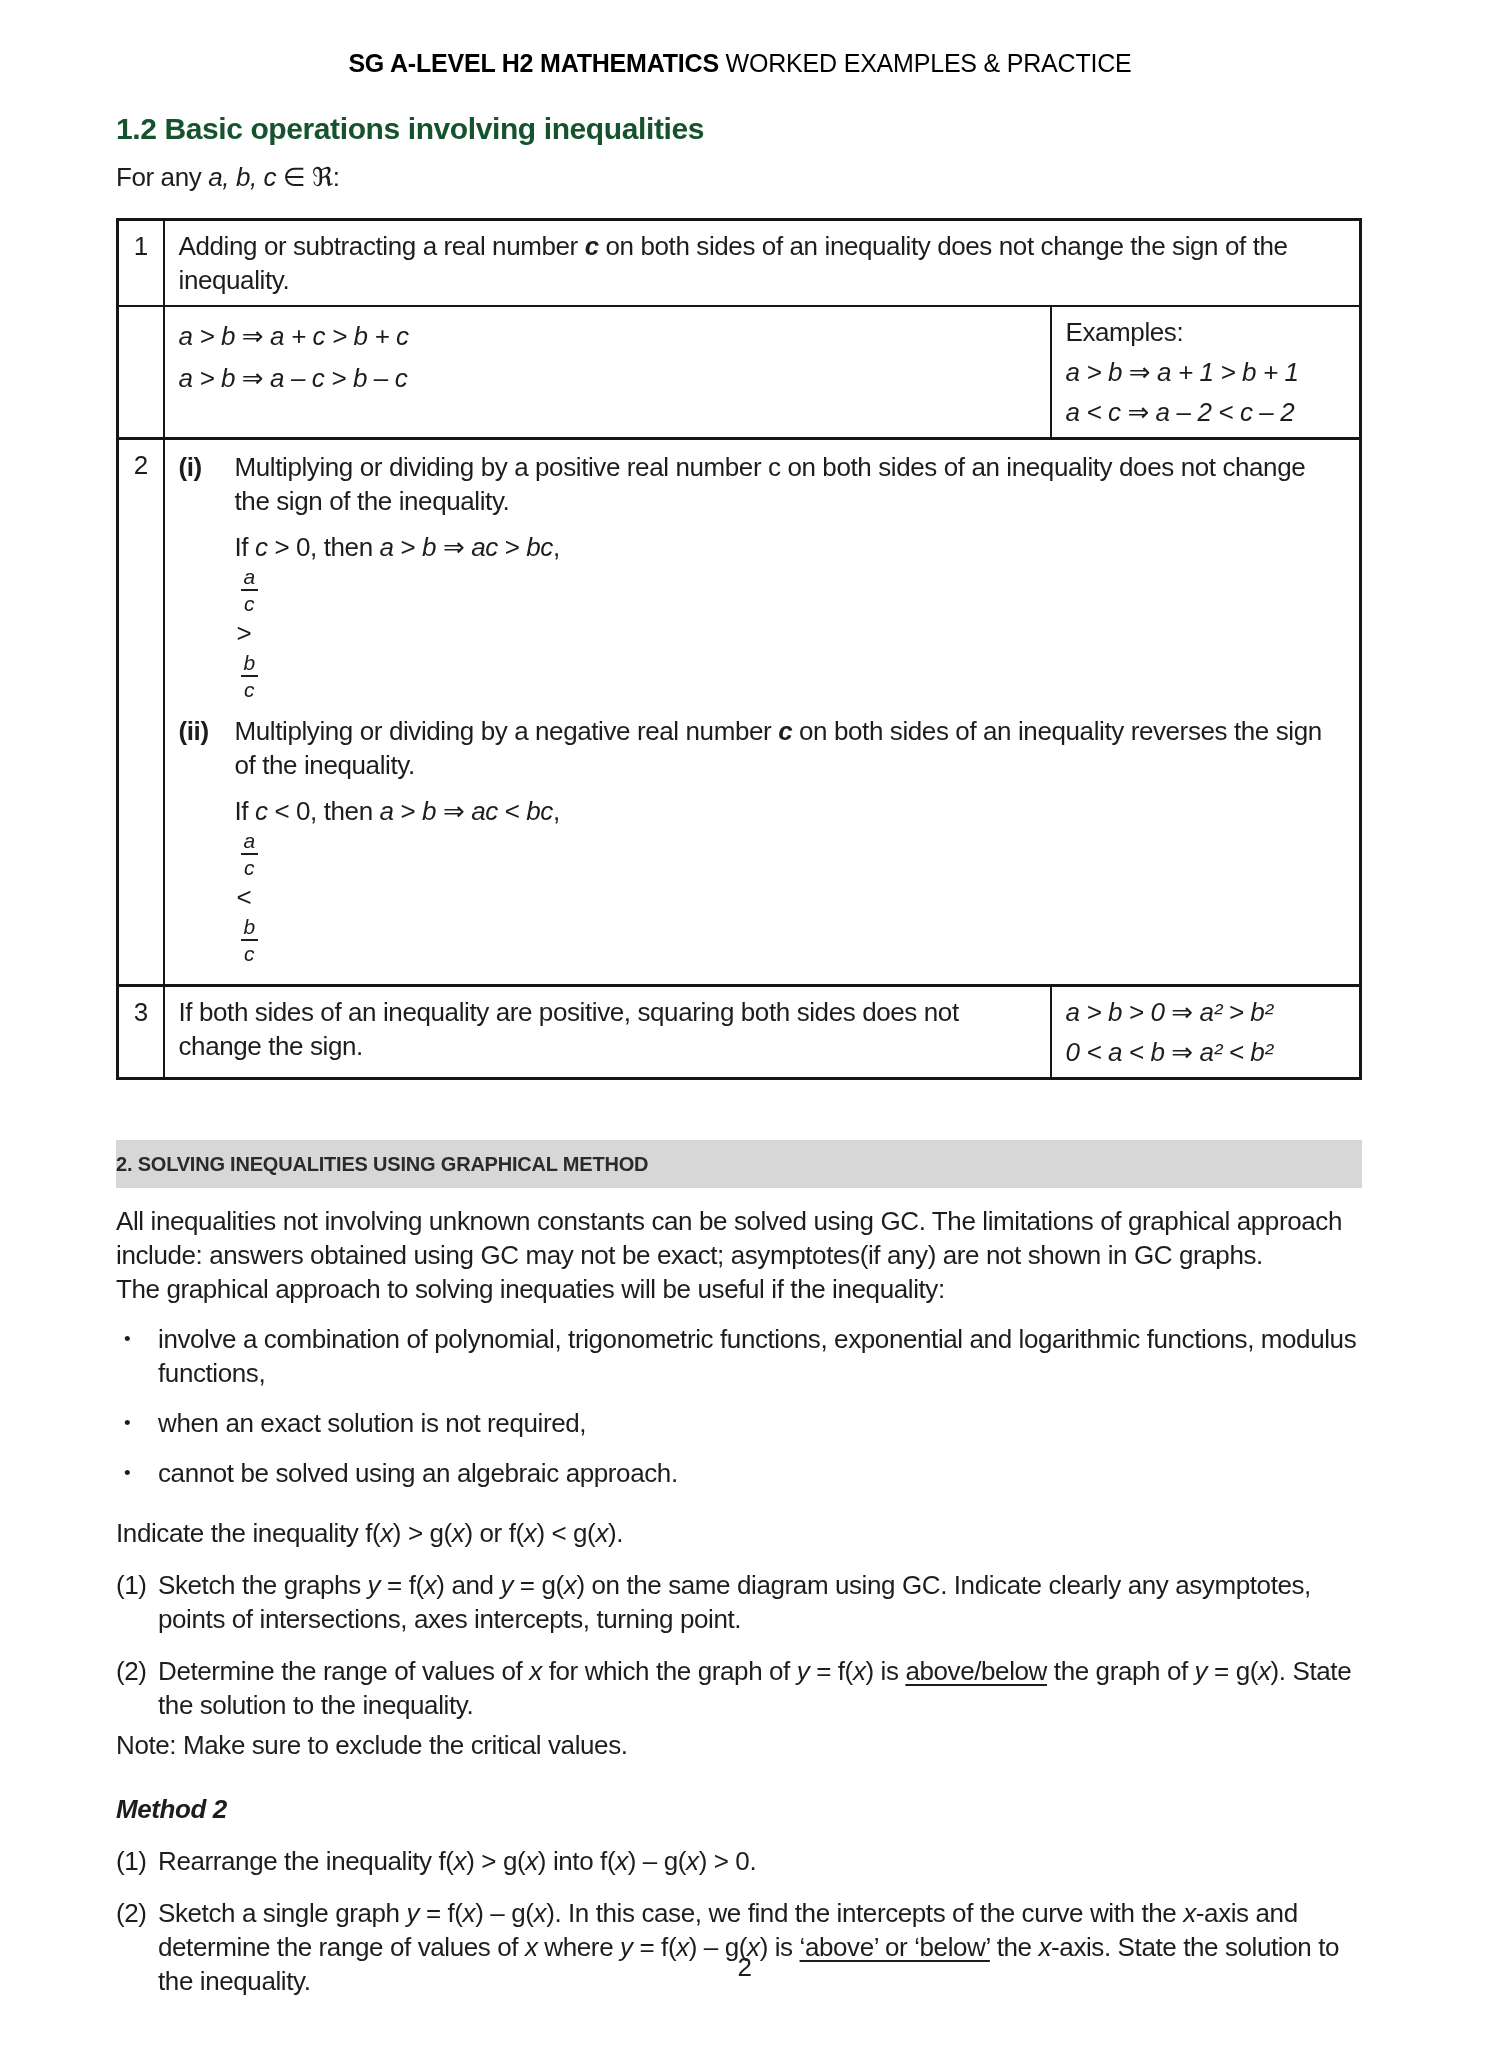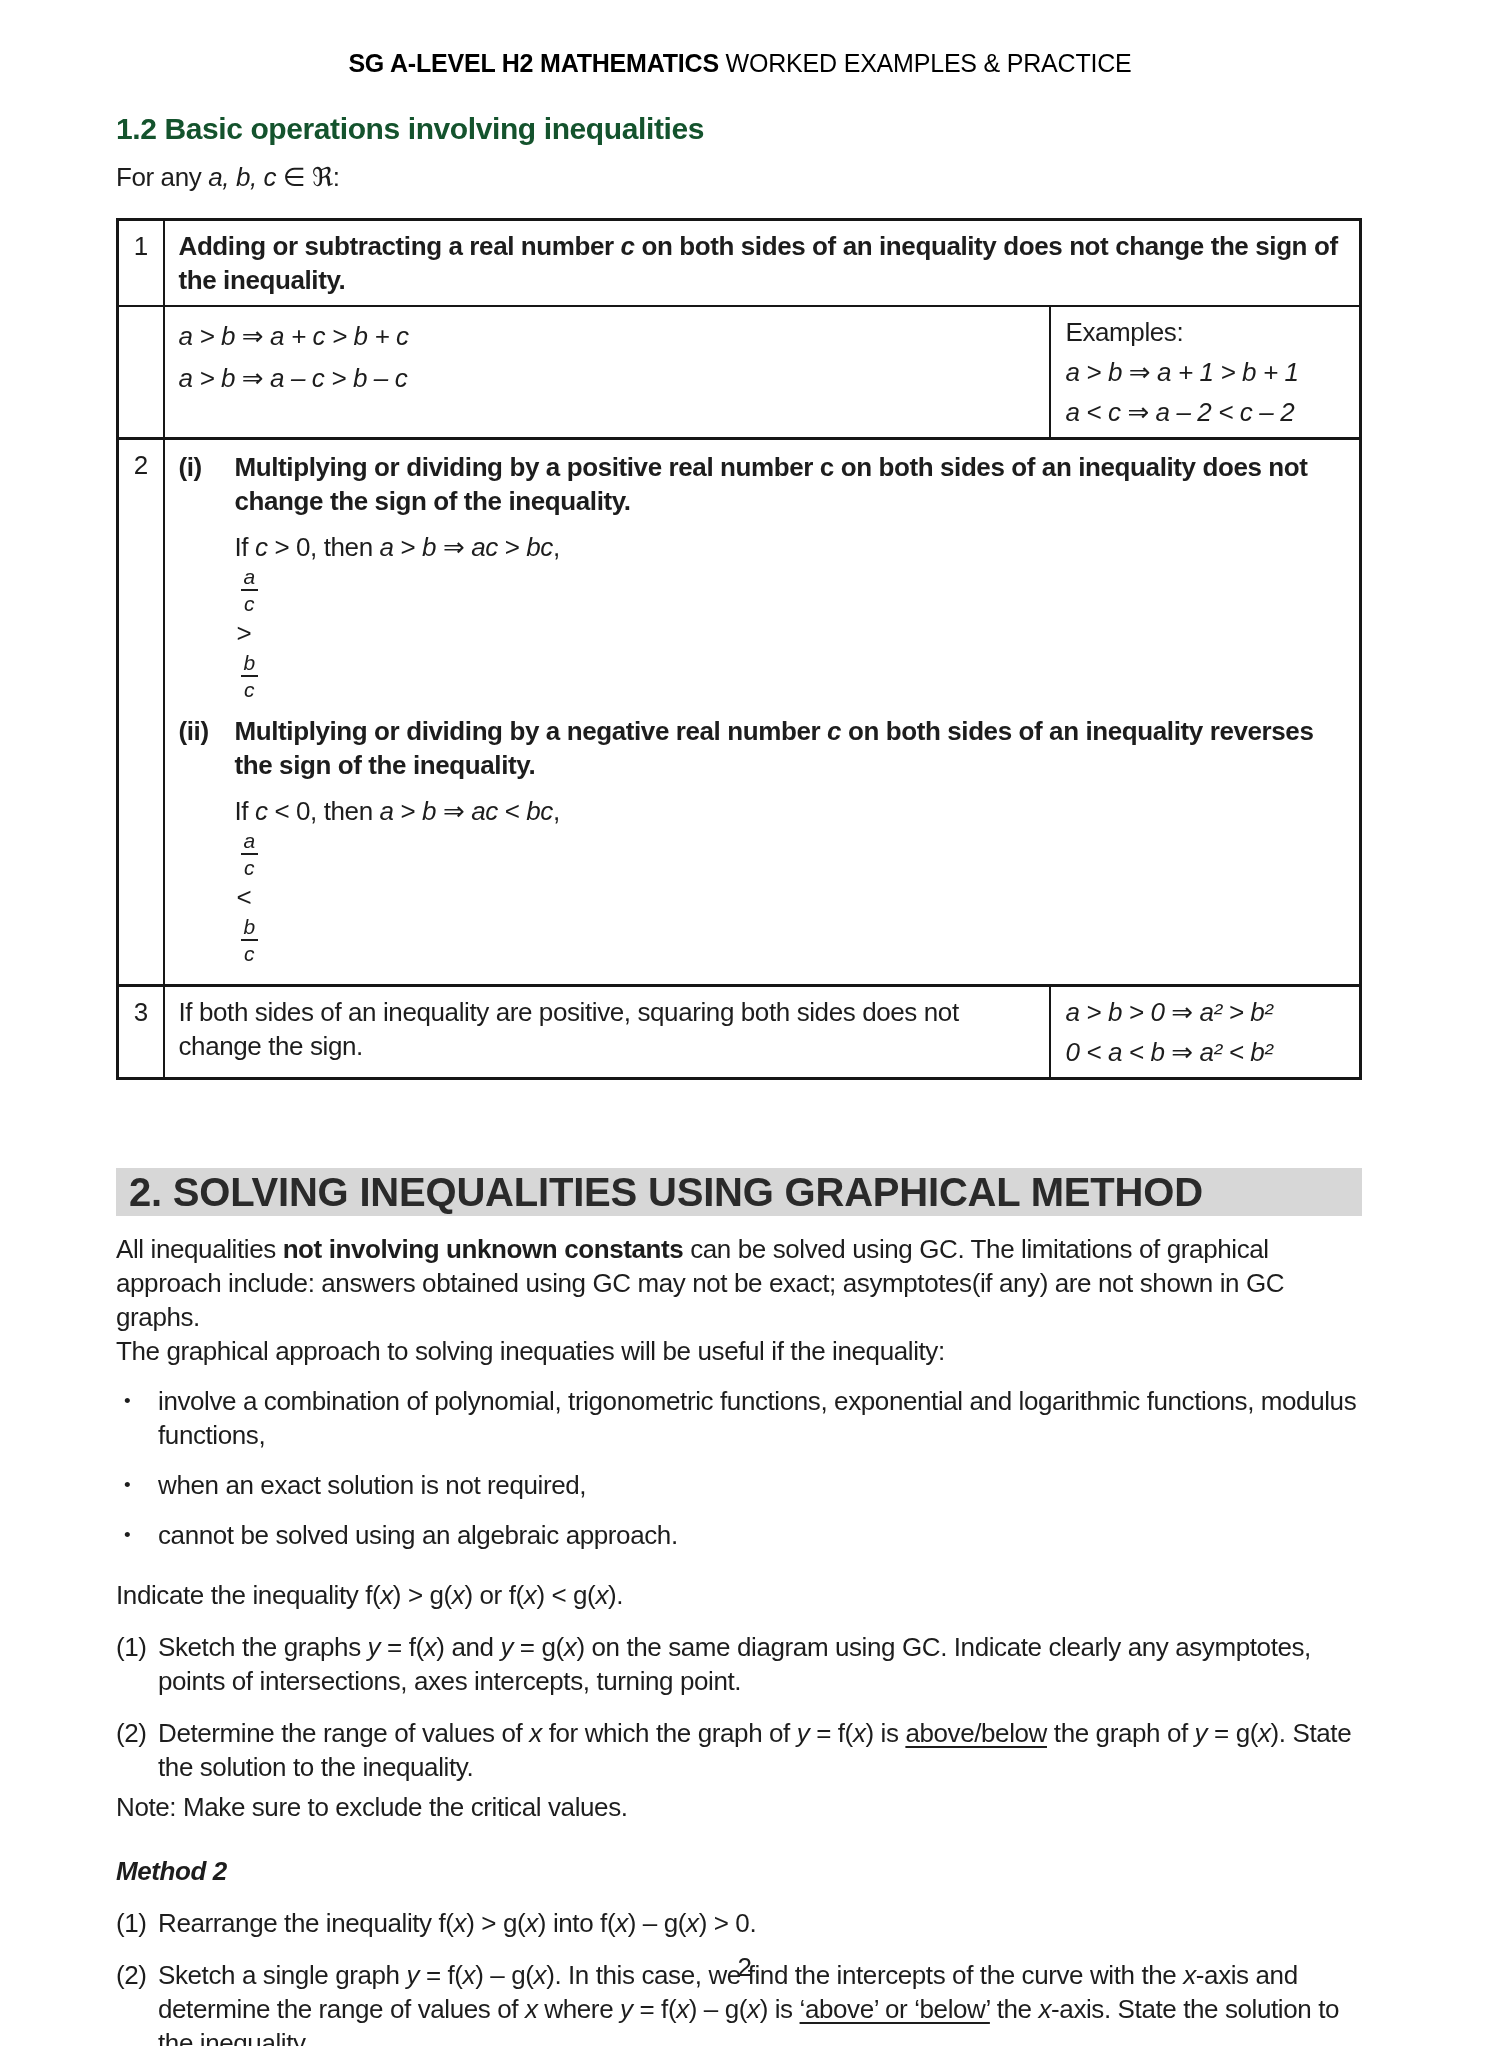--- a/index.html
+++ b/index.html
@@ -36,39 +36,39 @@
   .sub-label{font-weight:700;}
   .sub-head{font-weight:700;}
   .ifline{margin:12px 0 10px 0;display:flex;align-items:flex-start;white-space:pre-wrap;flex-direction:column;}
   .frac{display:inline-flex;flex-direction:column;align-items:center;font-style:italic;
         font-size:21px;line-height:25px;margin:0 6px;letter-spacing:0;}
   .fnum{border-bottom:2px solid #1d1d1d;padding:0 3px;}
   .fden{padding:0 3px;}
   .frel{margin:0 2px;}
 
   
-  .section-bar{margin-top:88px;width:1246px;height:48px;background:#d7d7d7;
-    display:flex;align-items:center;padding-left:13px;box-sizing:border-box;
-    font-size:40px;font-weight:700;letter-spacing:-0.2px;color:#2a2a2a;}
+  .section-bar{margin-top:60px;width:1246px;height:48px;background:#d7d7d7;
+    display:flex;align-items:center;padding-left:0;box-sizing:border-box;
+    font-size:20px;font-weight:700;letter-spacing:-0.2px;color:#2a2a2a;}
   .para{margin:0;white-space:pre-wrap;}
   .p1{margin-top:16px;}
   .bullet{display:grid;grid-template-columns:42px 1fr;margin-top:16px;}
   .bullet:first-of-type{margin-top:18px;}
   .bullet-marker{padding-left:8px;font-size:19px;}
   .consider{margin-top:26px;}
   .method-title{margin-top:26px;font-weight:700;font-style:italic;}
   .mitem{display:grid;grid-template-columns:42px 1fr;margin-top:18px;}
   .mitem-label{}
   .note{margin:6px 0 0 0;}
   .m2-title{margin-top:30px;}
 
   .page-number{position:absolute;bottom:62px;left:0;width:100%;text-align:center;font-size:26px;color:#1d1d1d;}
 
   
-  .r-b{font-weight:700;}
+  .r-b{font-weight:400;}
   .r-i{font-style:italic;}
   .r-bi{font-weight:700;font-style:italic;}
   .r-u{text-decoration:underline;text-underline-offset:4px;}
 </style>
 </head>
 <body>
 
 <div class="page">
   <div class="content">
 

